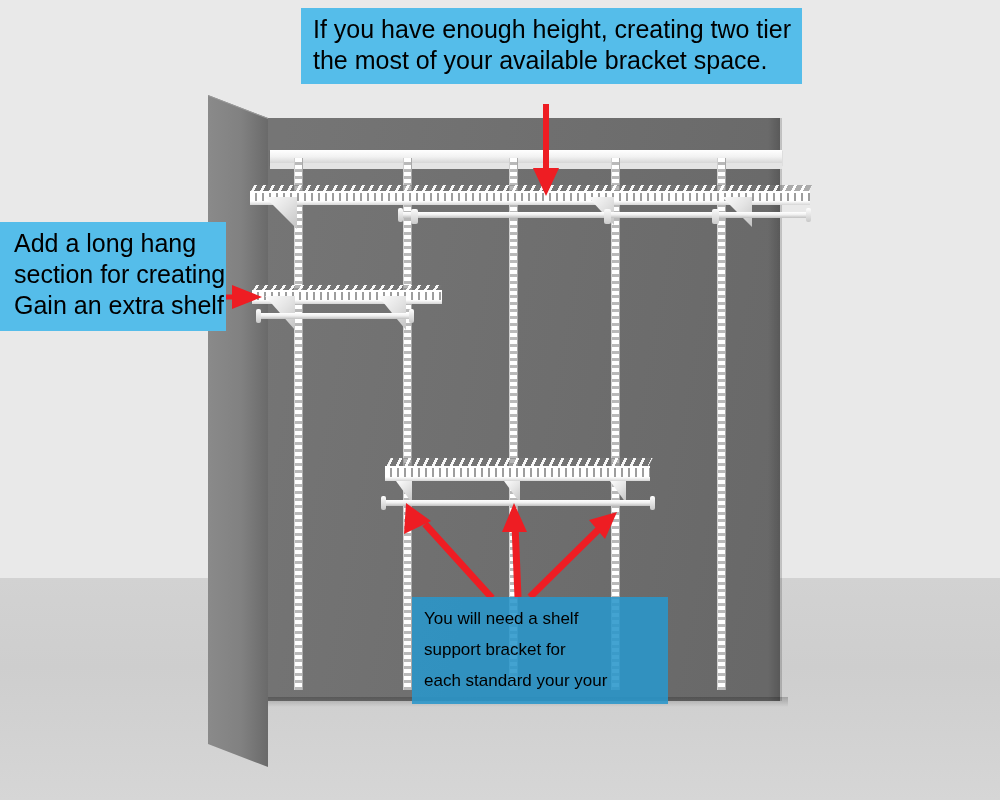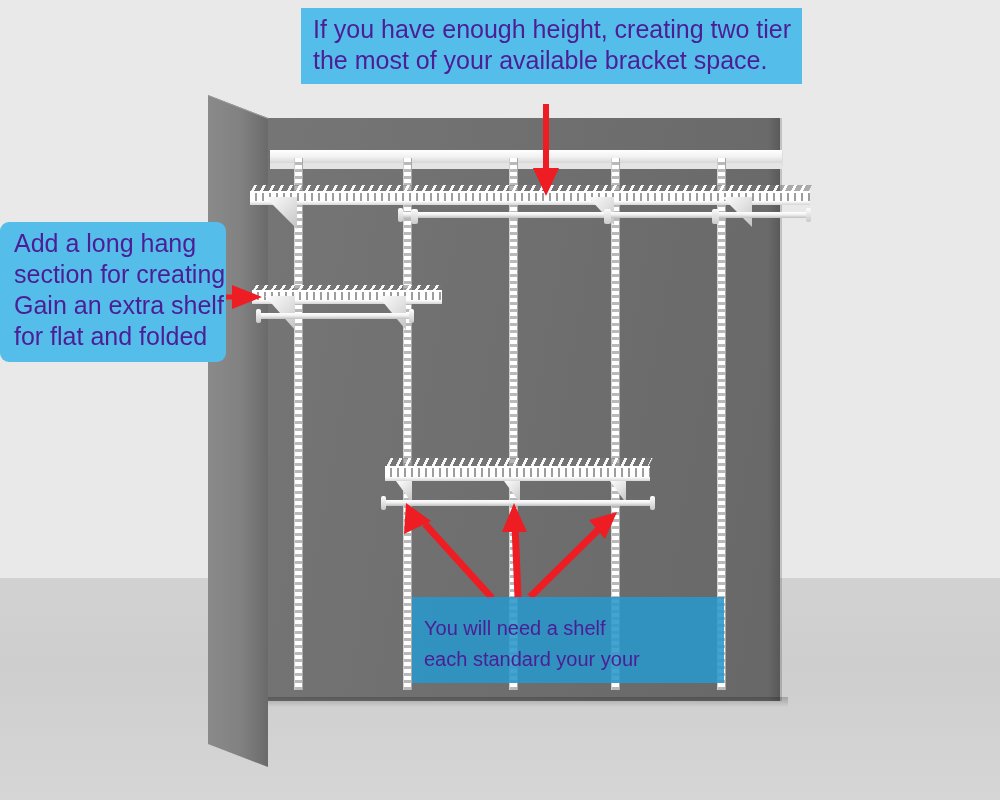--- a/index.html
+++ b/index.html
@@ -50,28 +50,28 @@
   .rod{position:absolute;height:6px;border-radius:3px;
         background:linear-gradient(180deg,#ffffff,#f0f0f0 45%,#c0c0c0);}
   .rod-cap{position:absolute;width:5px;height:14px;border-radius:2px;
         background:linear-gradient(180deg,#ffffff,#c8c8c8);}
   .rod-clip{position:absolute;width:7px;height:15px;
         background:linear-gradient(180deg,#fbfbfb,#cbcbcb);border-radius:2px;}
   .bracket{position:absolute;
         background:linear-gradient(135deg,#fdfdfd 0%,#e3e3e3 50%,#c2c2c2 100%);}
 
   
-  .callout{position:absolute;color:#4c1d95;box-sizing:border-box;}
+  .callout{position:absolute;color:#000000;box-sizing:border-box;}
   .callout span{display:block;white-space:nowrap;}
   #callout-top{left:301px;top:8px;width:501px;padding:6px 10px 8px 12px;
        background:#55bdea;font-size:25px;line-height:31px;}
   #callout-left{left:0px;top:222px;width:226px;padding:6px 10px 10px 14px;
-       background:#55bdea;font-size:25px;line-height:31px;border-radius:9px;}
-  #callout-bottom{left:412px;top:597px;width:312px;padding:16px 8px 8px 12px;
-       background:rgba(41,150,203,0.88);font-size:20px;line-height:31px;}
+       background:#55bdea;font-size:25px;line-height:31px;}
+  #callout-bottom{left:412px;top:597px;width:256px;padding:6px 8px 8px 12px;
+       background:rgba(41,150,203,0.88);font-size:17px;line-height:31px;}
 
   
   .arrow-svg{position:absolute;overflow:visible;}
 </style>
 </head>
 <body>
 
 <div id="stage">
 
   <div class="bg-upper"></div>
@@ -155,21 +155,21 @@
 
   <div class="callout" id="callout-top">
     <span>If you have enough height, creating two tier</span>
     <span>the most of your available bracket space.</span>
   </div>
 
   <div class="callout" id="callout-left">
     <span>Add a long hang</span>
     <span>section for creating</span>
     <span>Gain an extra shelf</span>
-    <span>for flat and folded</span>
   </div>
 
   <div class="callout" id="callout-bottom">
     <span>You will need a shelf</span>
+    <span>support bracket for</span>
     <span>each standard your your</span>
   </div>
 
 </div>
 
 </body></html>

